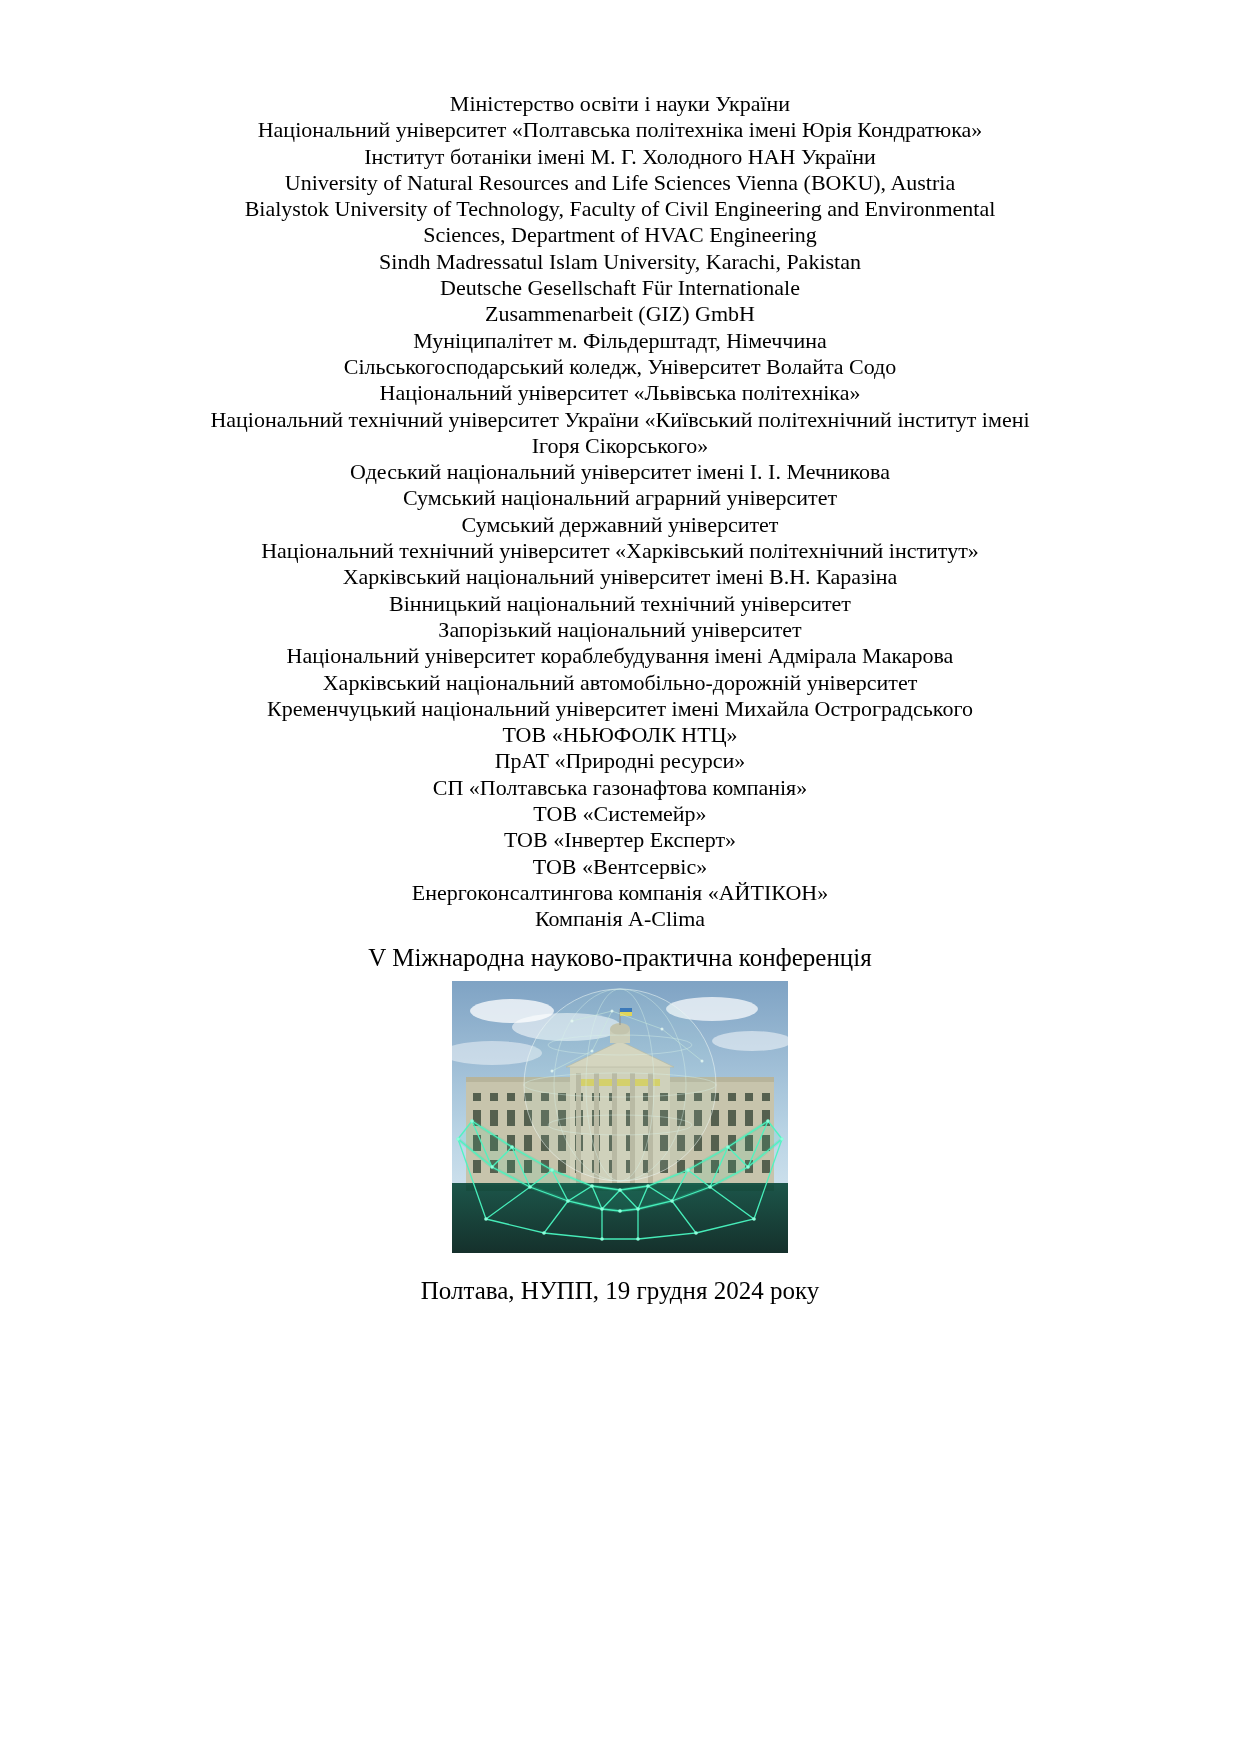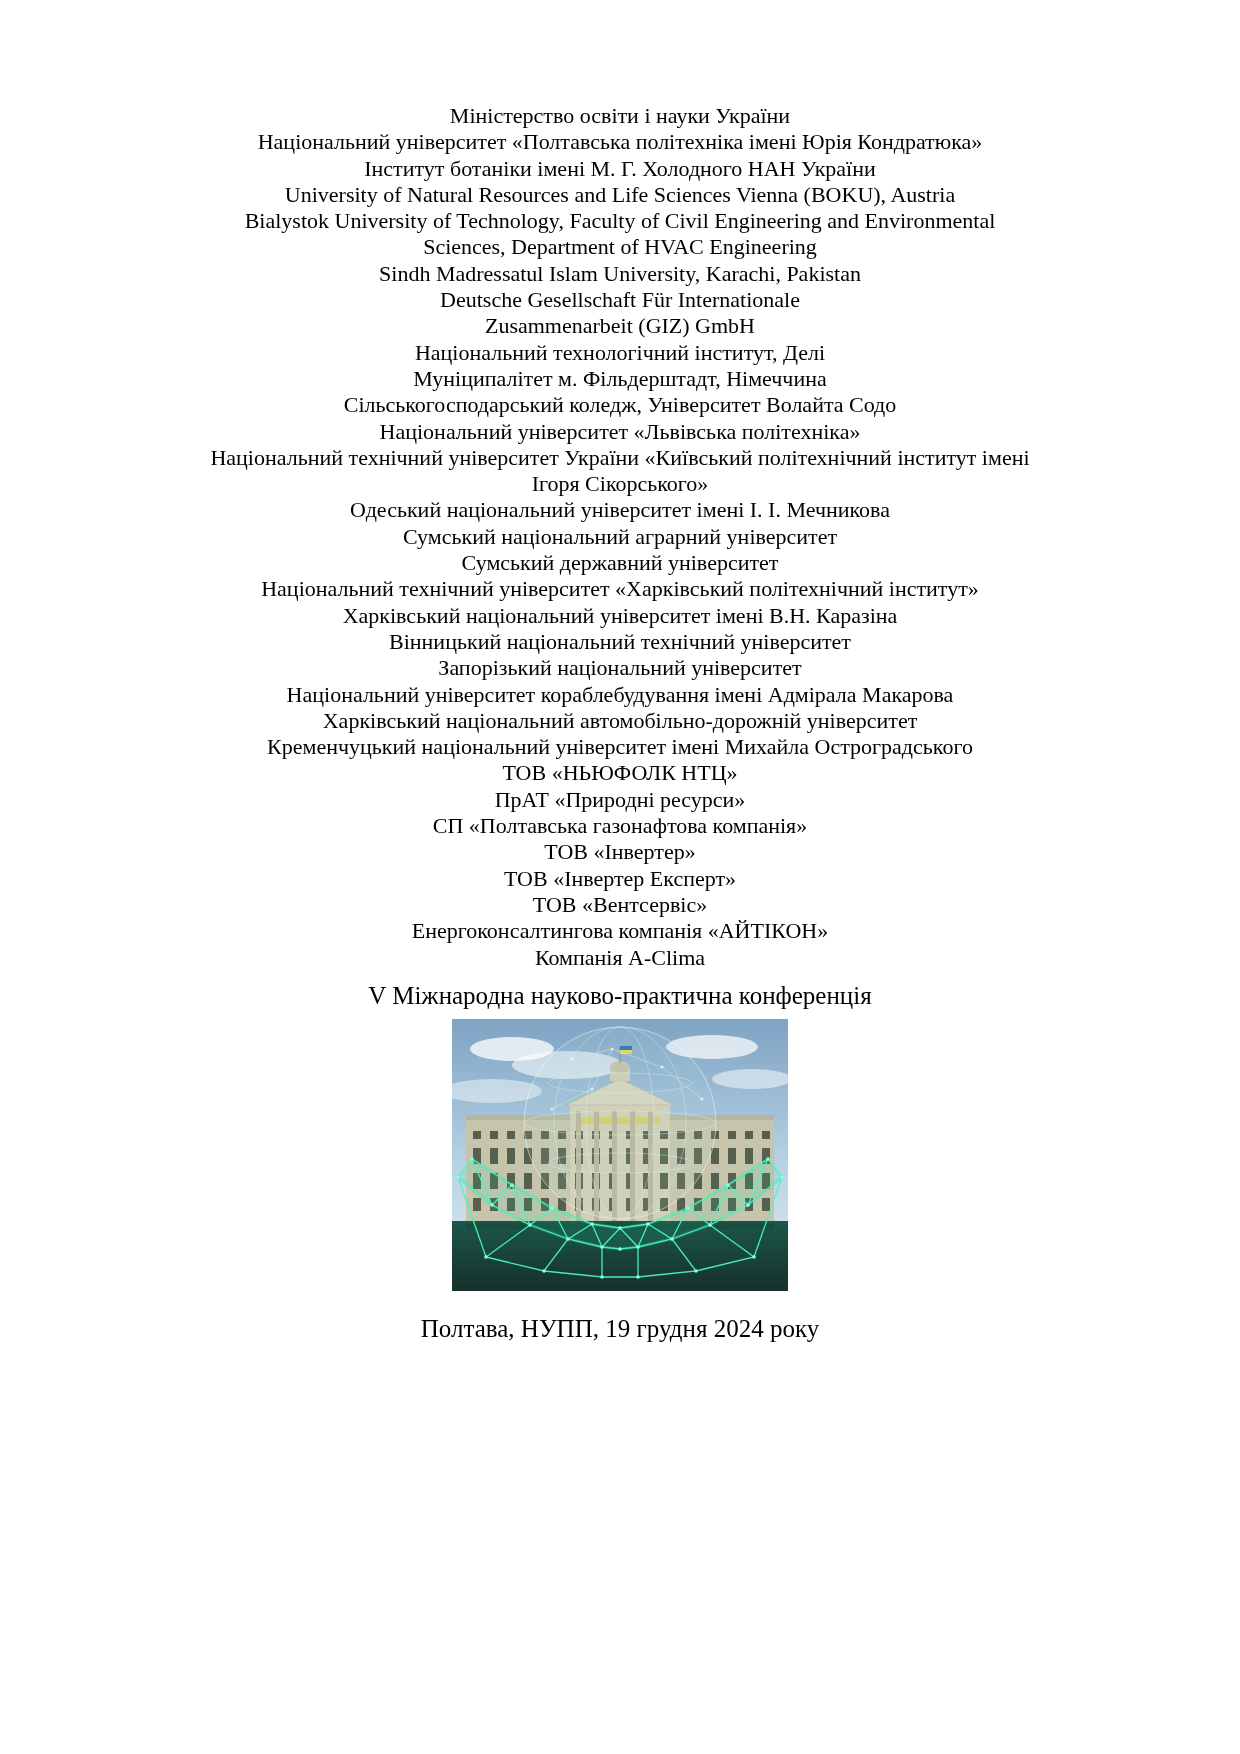--- a/index.html
+++ b/index.html
@@ -8,21 +8,21 @@
     width: 1240px;
     height: 1754px;
     margin: 0 auto;
     background: #ffffff;
     color: #000000;
     font-family: "Liberation Serif", serif;
     overflow: hidden;
   }
   .content {
     width: 1060px;
-    margin: 16px auto;
+    margin: 4px auto;
     padding-top: 87px;
     text-align: center;
   }
   .org-line {
     font-size: 22px;
     line-height: 26.3px;
     white-space: nowrap;
   }
   .title-block { margin-top: 8px; }
   .title-line {
@@ -54,40 +54,39 @@
     <div class="org-list">
         <div class="org-line">Міністерство освіти і науки України</div>
         <div class="org-line">Національний університет «Полтавська політехніка імені Юрія Кондратюка»</div>
         <div class="org-line">Інститут ботаніки імені М. Г. Холодного НАН України</div>
         <div class="org-line">University of Natural Resources and Life Sciences Vienna (BOKU), Austria</div>
         <div class="org-line">Bialystok University of Technology, Faculty of Civil Engineering and Environmental</div>
         <div class="org-line">Sciences, Department of HVAC Engineering</div>
         <div class="org-line">Sindh Madressatul Islam University, Karachi, Pakistan</div>
         <div class="org-line">Deutsche Gesellschaft Für Internationale</div>
         <div class="org-line">Zusammenarbeit  (GIZ) GmbH</div>
-        <div class="org-line">Національний технологічний інститут, Делі</div>
         <div class="org-line">Муніципалітет м. Фільдерштадт, Німеччина</div>
         <div class="org-line">Сільськогосподарський коледж, Університет Волайта Содо</div>
         <div class="org-line">Національний університет «Львівська політехніка»</div>
         <div class="org-line">Національний технічний університет України «Київський політехнічний інститут імені</div>
         <div class="org-line">Ігоря Сікорського»</div>
         <div class="org-line">Одеський національний університет імені І. І. Мечникова</div>
         <div class="org-line">Сумський національний аграрний університет</div>
         <div class="org-line">Сумський державний університет</div>
         <div class="org-line">Національний технічний університет «Харківський політехнічний інститут»</div>
         <div class="org-line">Харківський національний університет імені В.Н. Каразіна</div>
         <div class="org-line">Вінницький національний технічний університет</div>
         <div class="org-line">Запорізький національний університет</div>
         <div class="org-line">Національний університет кораблебудування імені Адмірала Макарова</div>
         <div class="org-line">Харківський національний автомобільно-дорожній університет</div>
         <div class="org-line">Кременчуцький національний університет імені Михайла Остроградського</div>
         <div class="org-line">ТОВ «НЬЮФОЛК НТЦ»</div>
         <div class="org-line">ПрАТ «Природні ресурси»</div>
         <div class="org-line">СП «Полтавська газонафтова компанія»</div>
-        <div class="org-line">ТОВ «Інвертер»</div>
+        <div class="org-line">ТОВ «Системейр»</div>
         <div class="org-line">ТОВ «Інвертер Експерт»</div>
         <div class="org-line">ТОВ «Вентсервіс»</div>
         <div class="org-line">Енергоконсалтингова компанія «АЙТІКОН»</div>
         <div class="org-line">Компанія A-Clima</div>
       </div>
 
     <div class="title-block">
       <div class="title-line">V Міжнародна науково-практична конференція</div>
     </div>
 

